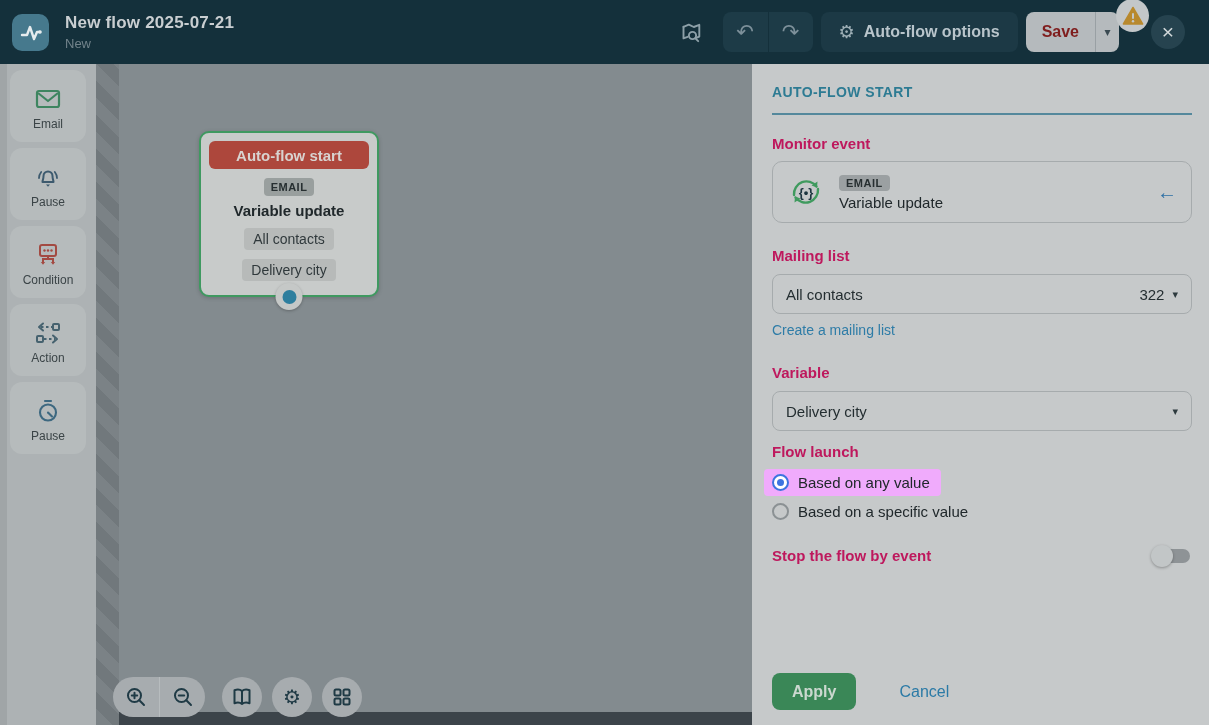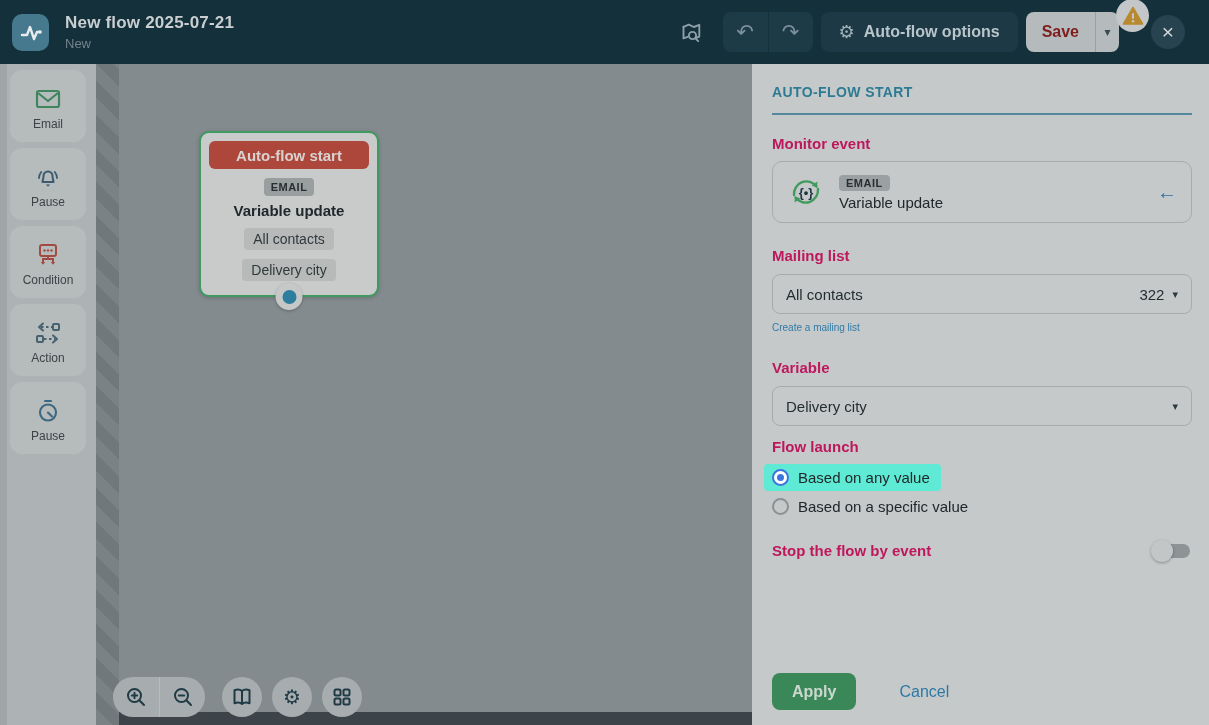--- a/index.html
+++ b/index.html
@@ -104,26 +104,26 @@
     font-weight:700; letter-spacing:.5px; border-radius:4px; padding:2px 7px; }
   .event-name { font-size:15px; color:#20282b; margin-top:3px; }
   .event-back { margin-left:auto; color:#2d6fa5; font-size:20px; cursor:pointer; }
   .ml-label { margin-top:24px; }
   .select-box { margin-top:10px; border:1px solid #a6abad; border-radius:8px; height:40px;
     display:flex; align-items:center; padding:0 13px; cursor:pointer; }
   .select-value { font-size:15px; color:#242e31; }
   .select-right { margin-left:auto; display:flex; align-items:center; gap:8px; }
   .select-count { font-size:15px; color:#242e31; }
   .caret { font-size:11px; color:#2d3a3e; }
-  .link { margin-top:8px; color:#2e7ca7; font-size:10px; cursor:pointer; width:fit-content; }
+  .link { margin-top:8px; color:#2e7ca7; font-size:14px; cursor:pointer; width:fit-content; }
   .ml-var { margin-top:26px; }
   .ml-flow { margin-top:12px; }
   .radio-row { display:flex; align-items:center; gap:9px; margin-left:-8px;
     padding:5px 11px 5px 8px; width:fit-content; cursor:pointer; }
-  .radio-row.highlight { background:#5eead4; border-radius:4px; margin-top:9px; }
+  .radio-row.highlight { background:#f0abfc; border-radius:4px; margin-top:9px; }
   .radio-row.plain { margin-top:2px; }
   .radio { width:17px; height:17px; border-radius:50%; flex:0 0 auto; }
   .radio.checked { border:2px solid #3d74e0; background:#fff; position:relative; }
   .radio.checked::after { content:""; position:absolute; left:3px; top:3px; width:7px;
     height:7px; border-radius:50%; background:#3d74e0; }
   .radio.unchecked { border:2px solid #8b9194; background:transparent; }
   .radio-label { font-size:15px; color:#20282b; }
   .stop-row { margin-top:22px; display:flex; align-items:center; }
   .toggle { margin-left:auto; margin-right:2px; position:relative; width:36px; height:14px;
     background:#8e9396; border-radius:7px; cursor:pointer; }

